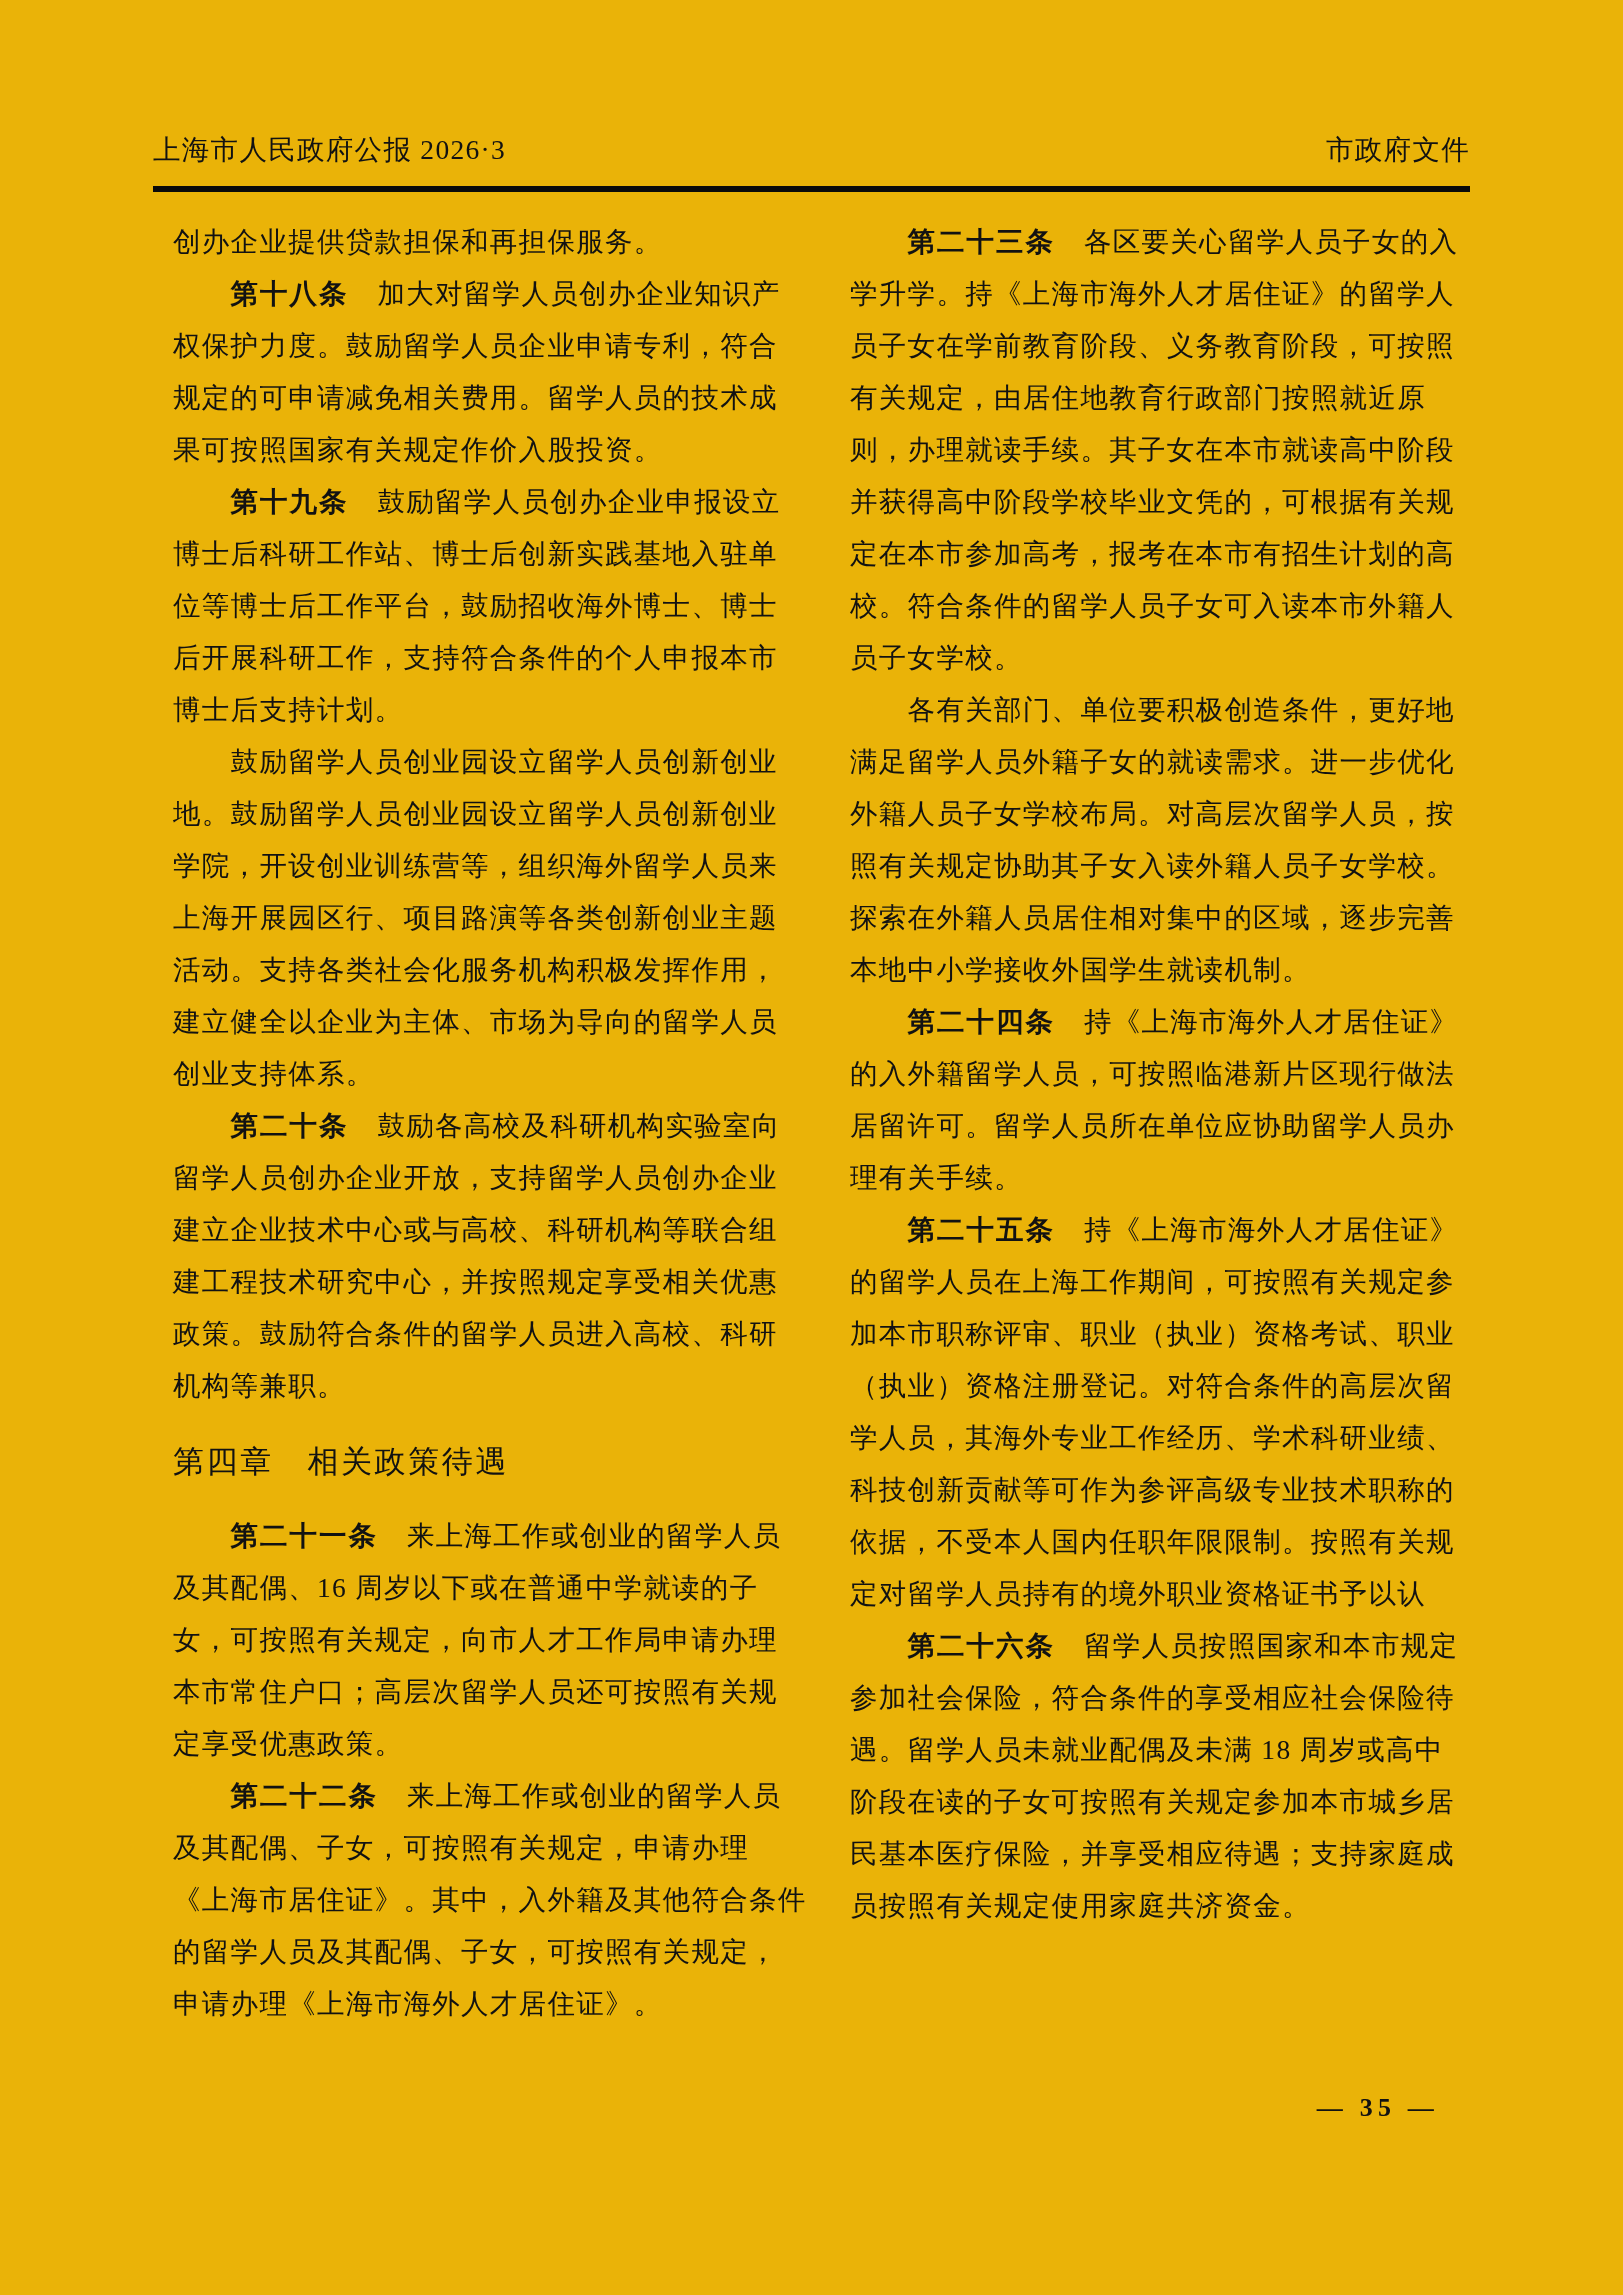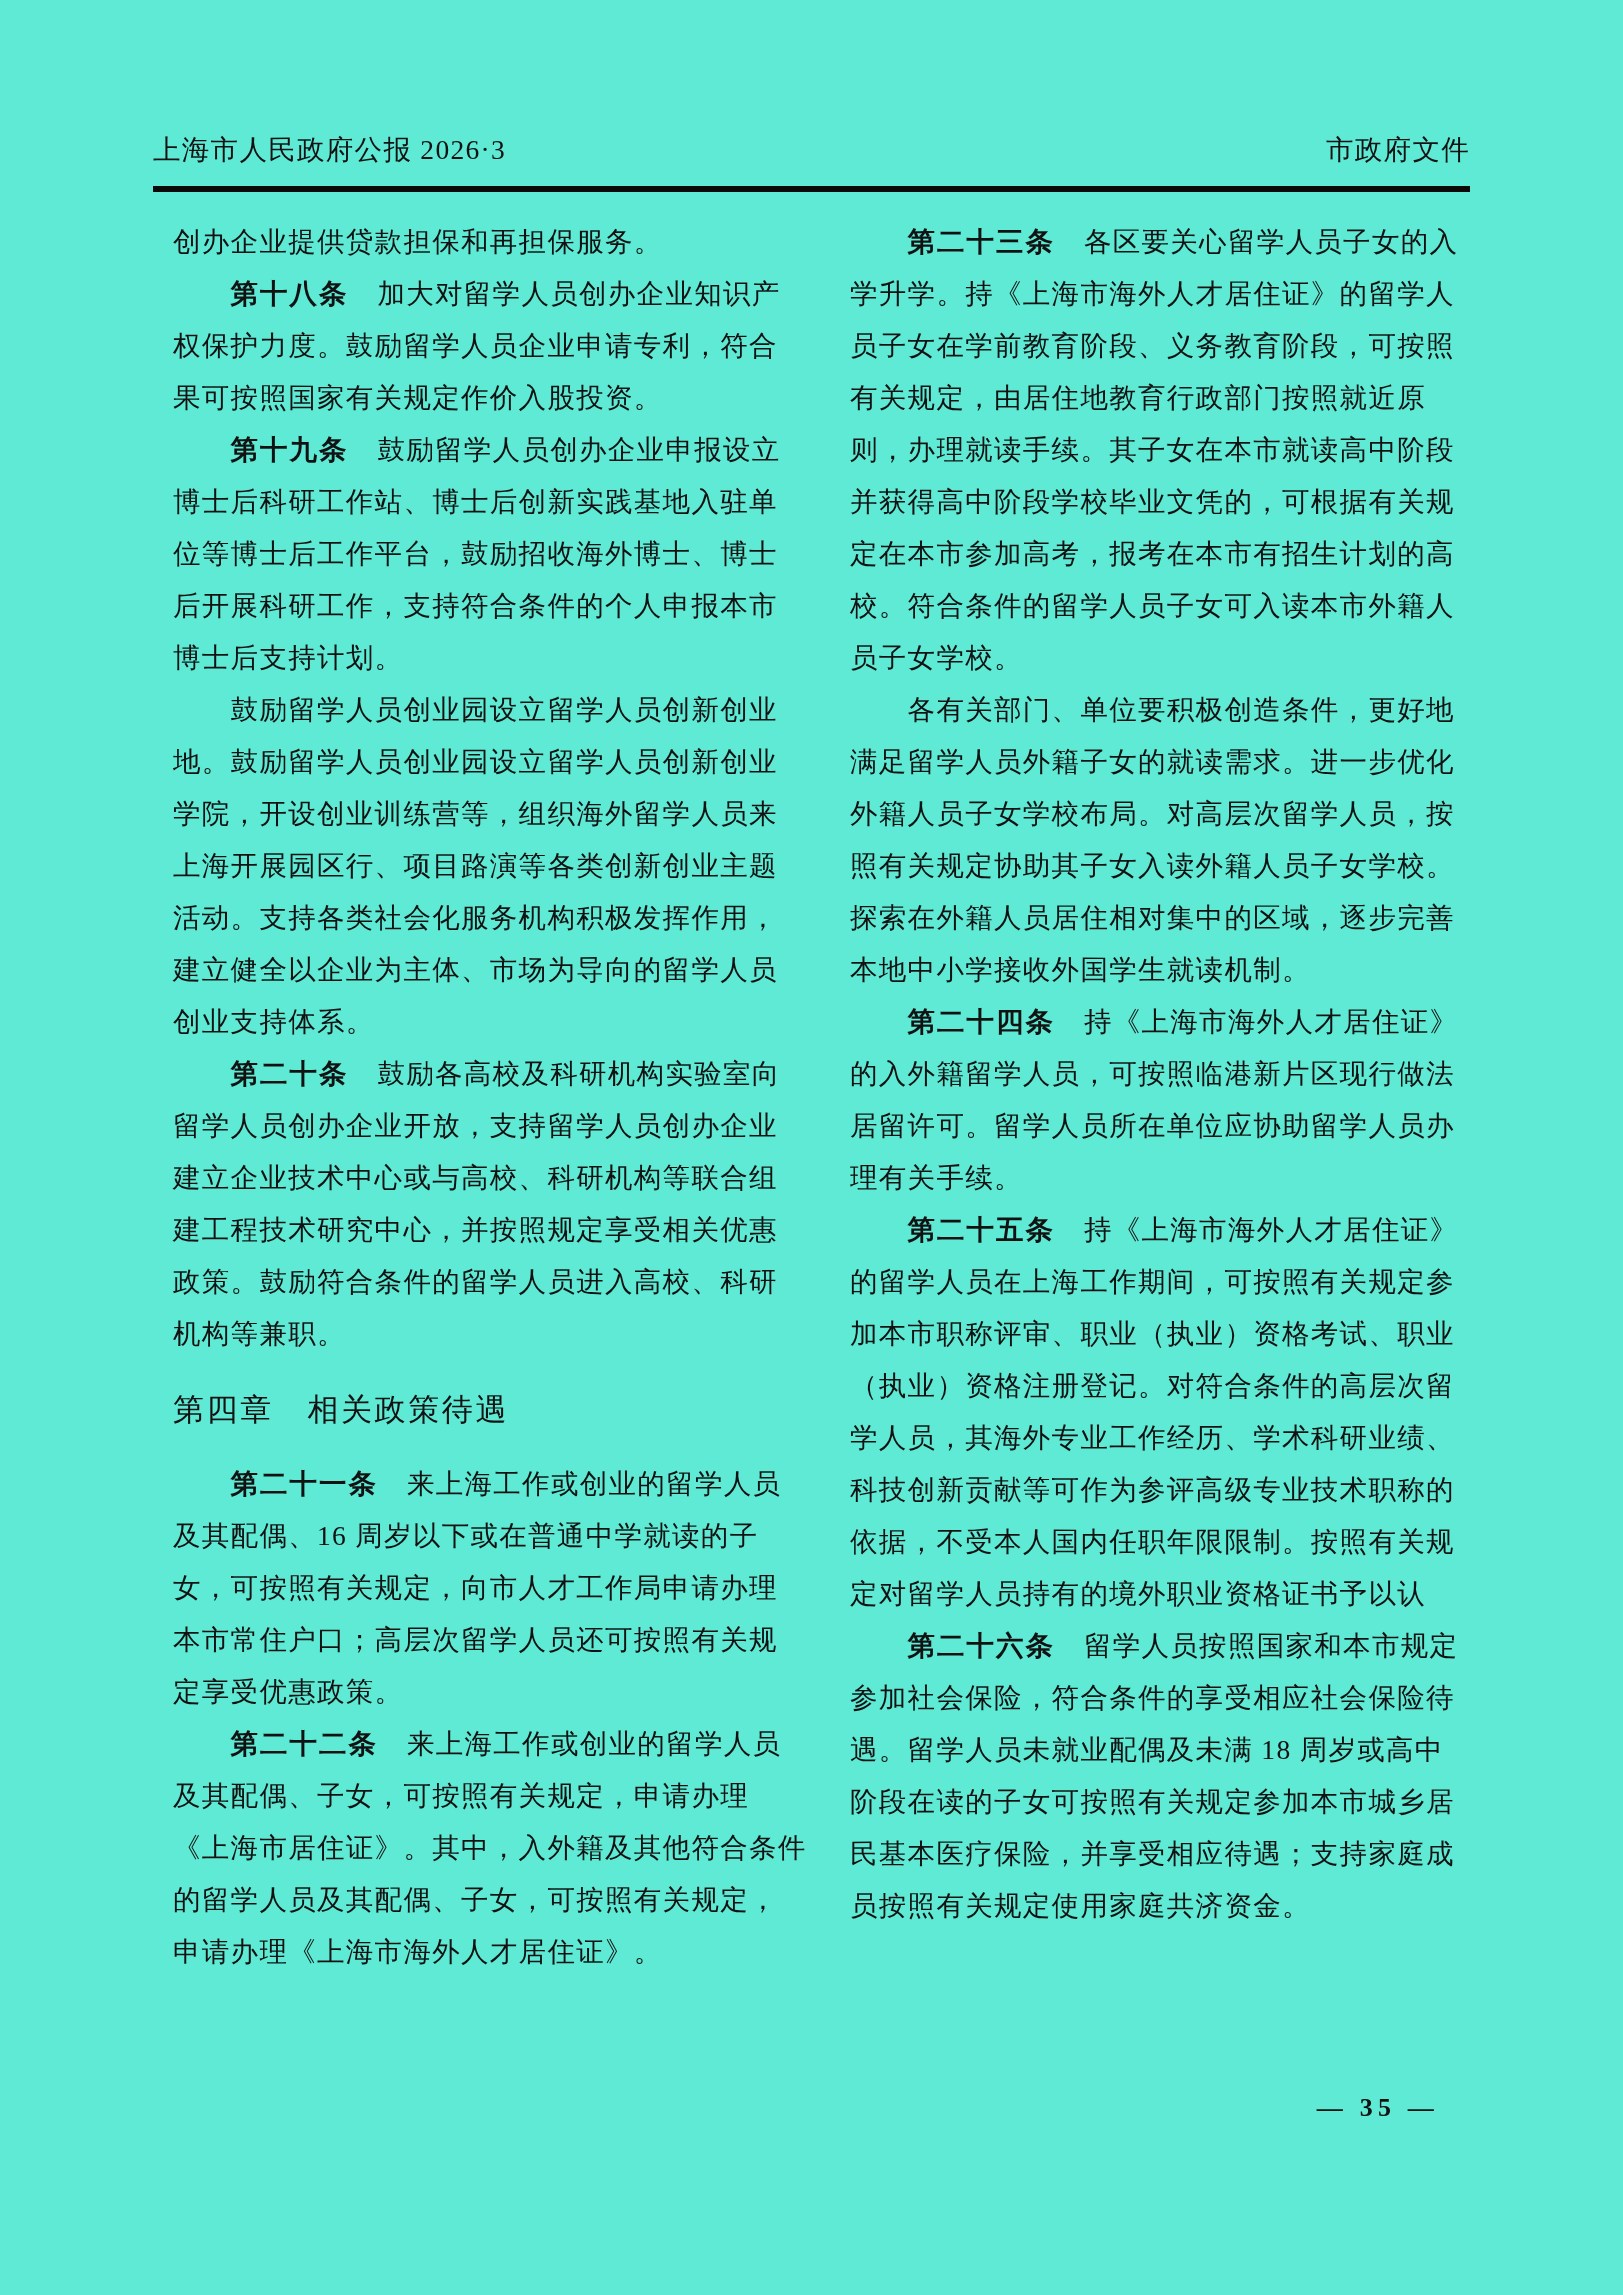--- a/index.html
+++ b/index.html
@@ -1,16 +1,16 @@
 <!DOCTYPE html>
 <html style="font-size:10.5px"><head>
 <meta charset="utf-8">
 <style>
   html,body{margin:0;padding:0;background:#9a9a9a;}
-  .page{position:relative;width:1623px;height:2295px;background:#5eead4;
+  .page{position:relative;width:1623px;height:2295px;background:#eab308;
         font-family:"Liberation Serif","DejaVu Serif",serif;color:#121212;overflow:hidden;}
   .header{position:absolute;top:132px;left:153px;right:153px;
           display:flex;justify-content:space-between;align-items:flex-end;
           font-size:27.5px;letter-spacing:1.3px;}
   .header-rule{position:absolute;top:186px;left:153px;right:153px;height:5.9px;background:#0a0a0a;}
   .content{position:absolute;top:216px;left:153px;width:1318px;display:flex;gap:37px;margin-left:20px;}
   .col{width:640px;font-size:27.5px;line-height:52px;letter-spacing:1.3px;}
   .line{white-space:nowrap;}
   .lbl{font-weight:bold;font-family:"Liberation Sans","DejaVu Sans",sans-serif;letter-spacing:2px;}
   .chapter{text-align:left;font-size:31px;line-height:55px;margin:21.6px 0;letter-spacing:2.6px;}
@@ -24,20 +24,21 @@
     <span>上海市人民政府公报 2026·3</span>
     <span>市政府文件</span>
   </div>
   <div class="header-rule"></div>
 
   <div class="content">
     <div class="col" id="col-left">
         <div class="line"><span>创办企业提供贷款担保和再担保服务。</span></div>
         <div class="line"><span>　　</span><span class="lbl">第十八条</span><span>　加大对留学人员创办企业知识产</span></div>
         <div class="line"><span>权保护力度。鼓励留学人员企业申请专利，符合</span></div>
+        <div class="line"><span>规定的可申请减免相关费用。留学人员的技术成</span></div>
         <div class="line"><span>果可按照国家有关规定作价入股投资。</span></div>
         <div class="line"><span>　　</span><span class="lbl">第十九条</span><span>　鼓励留学人员创办企业申报设立</span></div>
         <div class="line"><span>博士后科研工作站、博士后创新实践基地入驻单</span></div>
         <div class="line"><span>位等博士后工作平台，鼓励招收海外博士、博士</span></div>
         <div class="line"><span>后开展科研工作，支持符合条件的个人申报本市</span></div>
         <div class="line"><span>博士后支持计划。</span></div>
         <div class="line"><span>　　鼓励留学人员创业园设立留学人员创新创业</span></div>
         <div class="line"><span>地。鼓励留学人员创业园设立留学人员创新创业</span></div>
         <div class="line"><span>学院，开设创业训练营等，组织海外留学人员来</span></div>
         <div class="line"><span>上海开展园区行、项目路演等各类创新创业主题</span></div>

